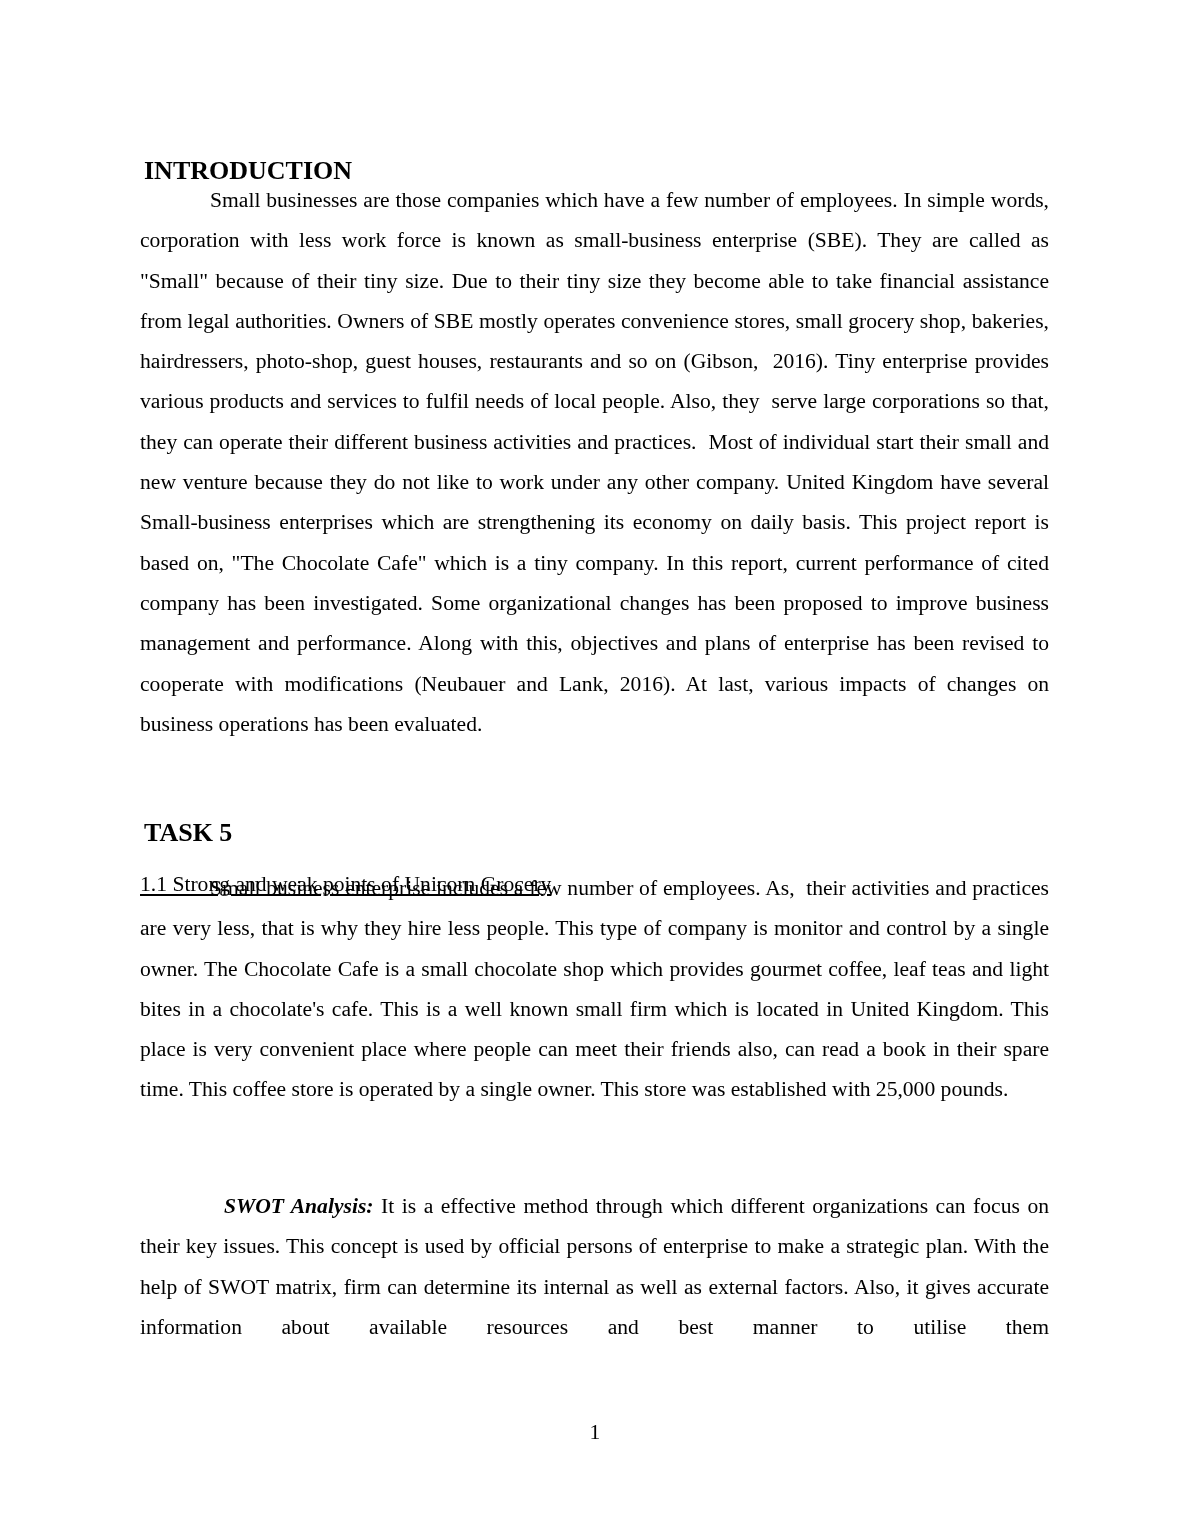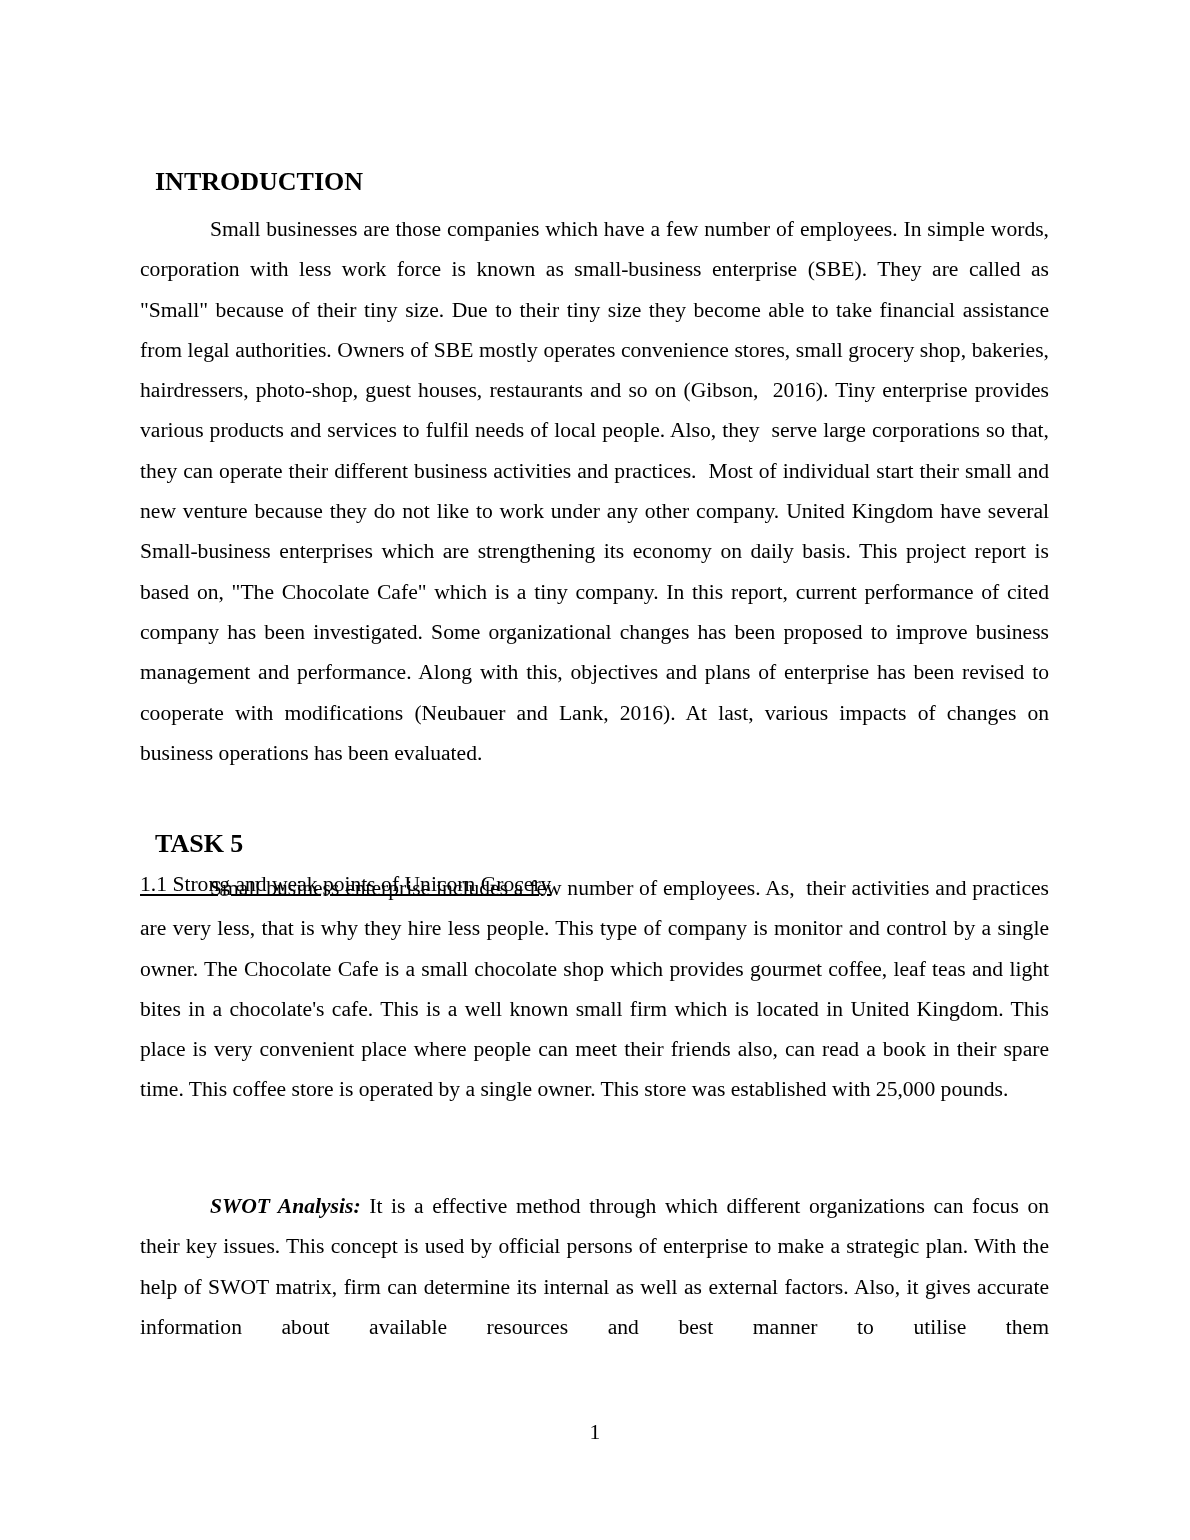--- a/index.html
+++ b/index.html
@@ -18,21 +18,21 @@
     .page {
       position: absolute;
       left: 140px;
       top: 0;
       width: 909px;
     }
     h1.section-heading {
       font-family: "Liberation Serif", serif;
       font-weight: bold;
       font-size: 26px;
-      margin: 15px;
+      margin: 4px;
       line-height: 30px;
       position: absolute;
       left: 0;
       white-space: nowrap;
     }
     .intro-heading { top: 152px; }
     .task-heading { top: 814px; }
     .subheading {
       position: absolute;
       left: 0;
@@ -47,26 +47,27 @@
       position: absolute;
       left: 0;
       width: 909px;
       margin: 0;
       font-size: 21.6px;
       line-height: 40.3px;
       text-align: justify;
       text-indent: 70px;
       white-space: pre-wrap;
     }
-    .p-intro { top: 209px; }
+    .p-intro { top: 180px; }
     .p-task  { top: 868px; }
     .p-swot  { top: 1186px; text-align-last: justify; }
     .bold-italic {
       font-weight: bold;
       font-style: italic;
+      margin-left: 14px;
     }
     .page-number {
       position: absolute;
       left: 0;
       width: 1190px;
       top: 1418px;
       text-align: center;
       font-size: 21.6px;
       line-height: 28px;
       font-family: "Liberation Serif", serif;

